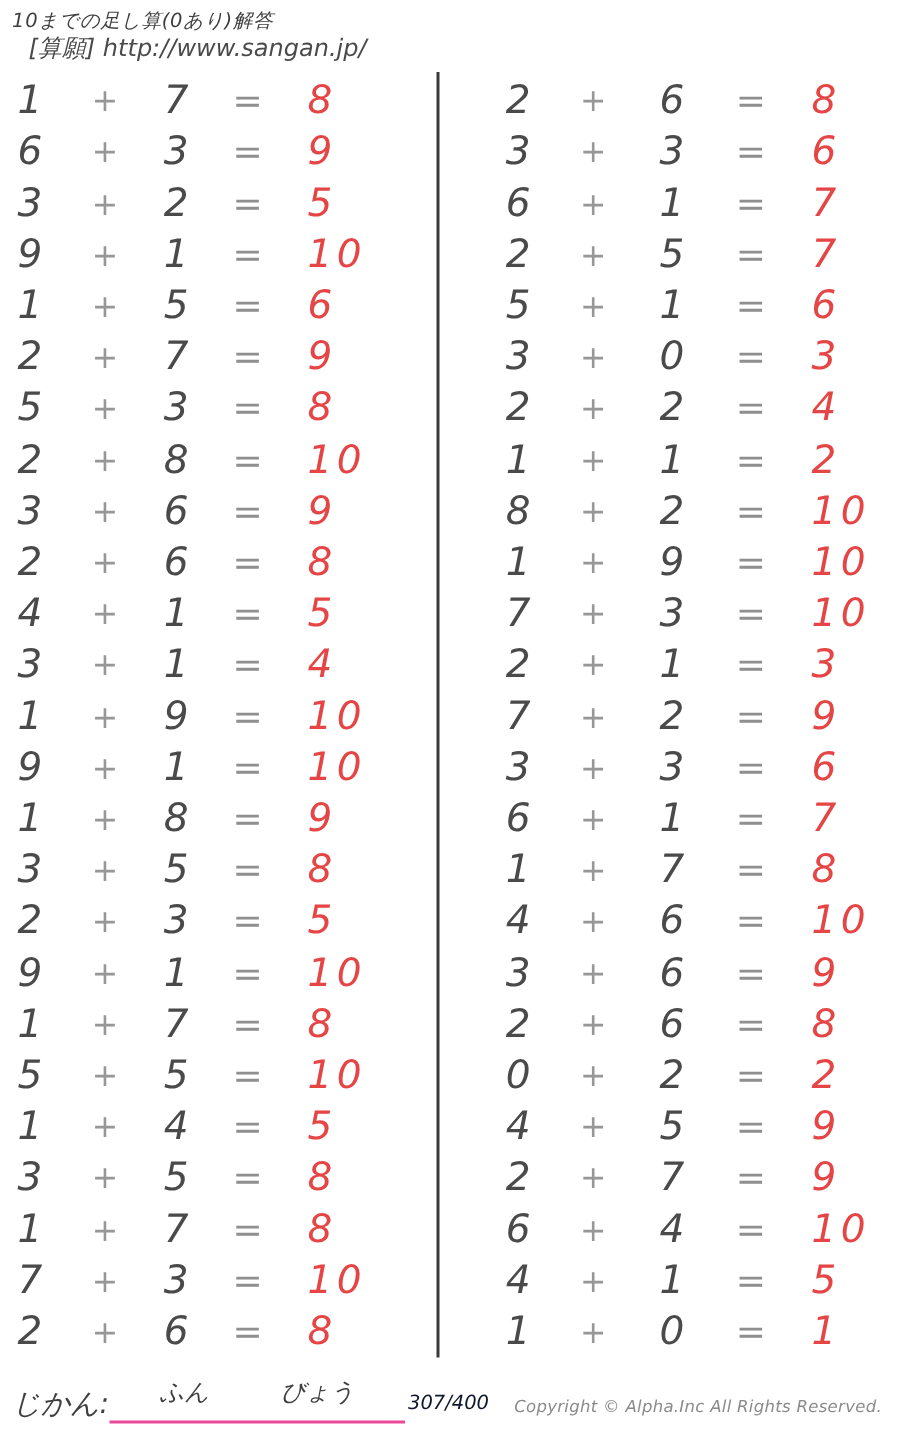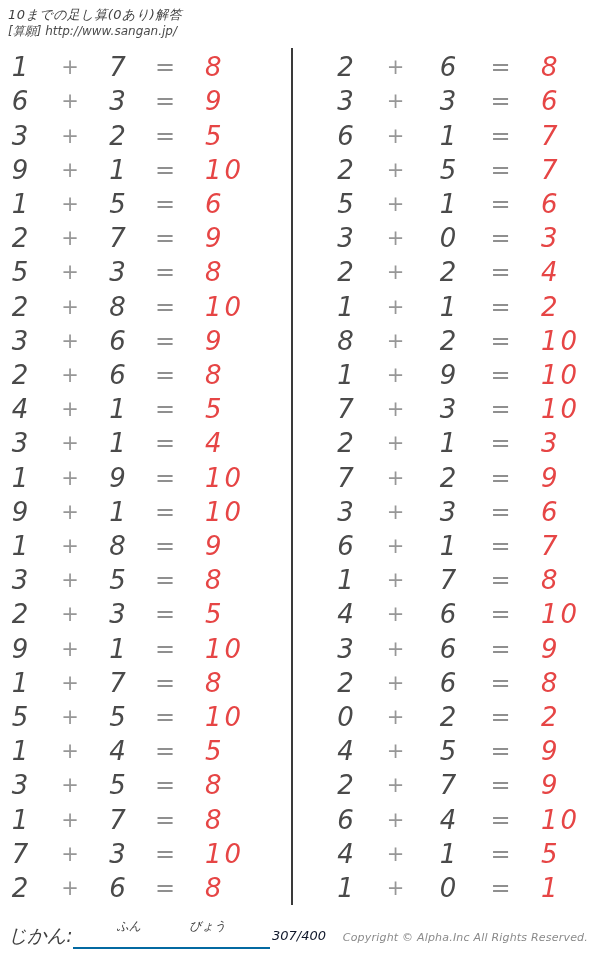--- a/index.html
+++ b/index.html
@@ -6,21 +6,21 @@
   body {
     width:600px; height:955px; background:#ffffff;
     font-family:"DejaVu Sans", sans-serif;
     position:relative; overflow:hidden;
   }
   .page { position:absolute; inset:0; background:#ffffff;font-style:italic; }
 
   
   .header { position:absolute; left:8px; top:6px; color:#3f3f3f; }
   .hdr-title  { font-size:13px; line-height:17px; letter-spacing:0.5px; }
-  .hdr-source { font-size:12px; line-height:17px; color:#4a4a4a; }
+  .hdr-source { font-size:16px; line-height:17px; color:#4a4a4a;margin-left:11px; }
 
   
   .divider { position:absolute; left:291px; top:48px; width:2px; height:857px; background:#3a3a3a; }
 
   
   .col { position:absolute; top:50px; height:855px; display:flex; flex-direction:column; }
   .col-left  { left:0;     width:291px; }
   .col-right { left:293px; width:307px; }
 
   .prow { flex:1 1 0; display:grid; align-items:center; }
@@ -31,23 +31,23 @@
   .op  { font-size:21px; color:#979797; text-align:center; }
   .eq  { font-size:24px; color:#8f8f8f; text-align:center; }
   .ans { font-size:26px; color:#e64545; text-align:left; padding-left:10px; letter-spacing:3px; }
   .col-right .ans { padding-left:13px; }
 
   
   .footer { position:absolute; left:8px; top:918px; width:584px; height:34px; color:#3f3f3f; }
   .time-label { position:absolute; left:0; top:5px; font-size:19px; }
   .answer-line {
     position:absolute; left:65px; top:0; width:197px; height:29px;
-    border-bottom:2px solid #0369a1;
+    border-bottom:2px solid #ec4899;
     display:flex; justify-content:center; gap:48px;
-    font-size:12px;
+    font-size:16px;
   }
   .page-number { position:absolute; left:264px; top:10px; font-size:13px; color:#0f172a; }
   .copyright   { position:absolute; right:4px;   top:13px; font-size:11px; color:#8a8a8a; letter-spacing:0.2px; }
 </style>
 </head>
 <body>
 
 <div class="page">
 
   <div class="header">

